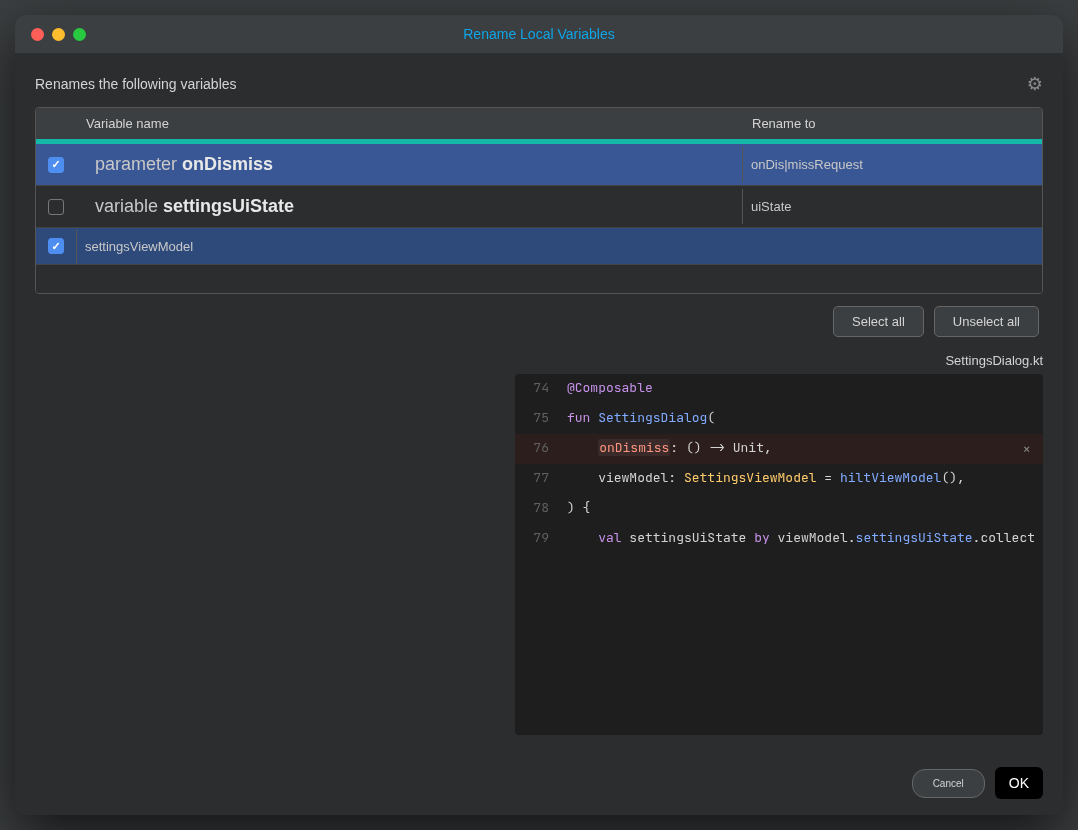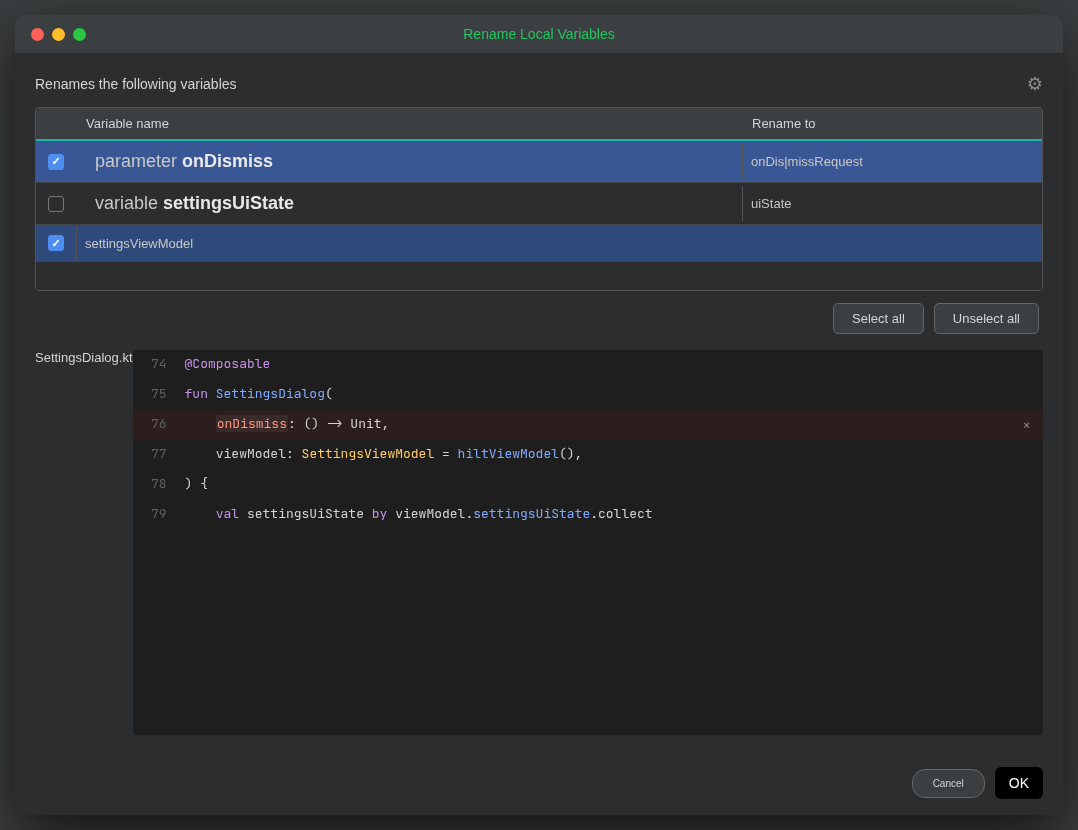--- a/index.html
+++ b/index.html
@@ -41,21 +41,21 @@
     }
     .traffic-light {
       width: 13px;
       height: 13px;
       border-radius: 50%;
     }
     .traffic-light.close { background: #ff5f57; }
     .traffic-light.minimize { background: #febc2e; }
     .traffic-light.maximize { background: #28c840; }
     .title-text {
-      color: #22c55e;
+      color: #0ea5e9;
       font-size: 14px;
       font-weight: 500;
     }
     .dialog-body {
       padding: 20px 20px;
       flex: 1;
       display: flex;
       flex-direction: column;
     }
     .header-row {
@@ -76,21 +76,21 @@
     .table-container {
       border: 1px solid #555;
       border-radius: 4px;
       overflow: hidden;
       margin-bottom: 12px;
     }
     .table-header {
       display: grid;
       grid-template-columns: 40px 1fr 300px;
       background: #3c3f41;
-      border-bottom: 2px solid #14b8a6;
+      border-bottom: 5px solid #14b8a6;
     }
     .table-header-cell {
       color: #d4d4d4;
       font-size: 13px;
       padding: 8px 10px;
     }
     .table-row {
       display: grid;
       grid-template-columns: 40px 1fr 300px;
       border-bottom: 1px solid #444;
@@ -176,21 +176,22 @@
       border-radius: 5px;
       border: 1px solid #666;
       background: #3c3f41;
       color: #d4d4d4;
       font-size: 13px;
       cursor: pointer;
     }
     .code-section {
       flex: 1;
       display: flex;
-      flex-direction: row;
+      flex-direction: column;
+      align-items: flex-end;
     }
     .code-filename {
       color: #d4d4d4;
       font-size: 13px;
       margin-bottom: 6px;
     }
     .code-block {
       background: #1e1e1e;
       border-radius: 4px;
       flex: 1;

